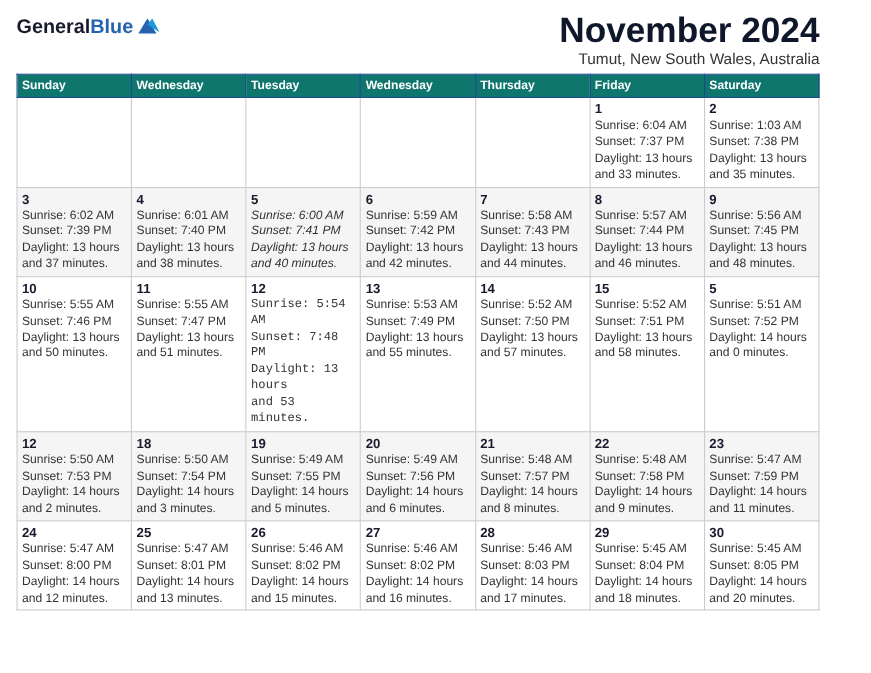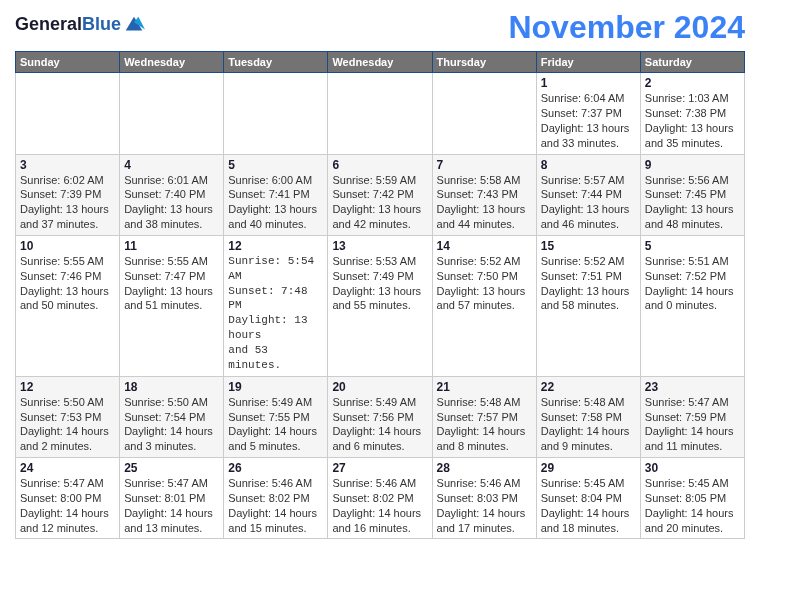--- a/index.html
+++ b/index.html
@@ -38,34 +38,34 @@
       width: 22px;
       height: 22px;
       margin-left: 2px;
     }
     .title-block {
       text-align: right;
     }
     .month-title {
       font-size: 32px;
       font-weight: bold;
-      color: #3b82f6;
+      color: #0f172a;
       line-height: 1.1;
     }
     .subtitle {
       font-size: 14px;
       color: #333;
     }
     table {
       width: 100%;
       border-collapse: collapse;
       table-layout: fixed;
     }
     thead th {
-      background-color: #737373;
+      background-color: #0f766e;
       color: #fff;
       font-size: 11px;
       font-weight: bold;
       padding: 4px 4px;
       text-align: left;
       border: 1px solid #1a4a8a;
     }
     tbody td {
       border: 1px solid #ccc;
       vertical-align: top;
@@ -105,20 +105,21 @@
           <span class="logo-text">General<span>Blue</span></span>
           <svg class="logo-icon" viewBox="0 0 40 40">
             <polygon points="20,5 35,30 5,30" fill="#2563b0"></polygon>
             <polygon points="28,5 40,28 20,15" fill="#1a9ad6"></polygon>
           </svg>
         </div>
       </div>
     </div>
     <div class="title-block">
       <div class="month-title">November 2024</div>
+      <div class="subtitle">Tumut, New South Wales, Australia</div>
     </div>
   </div>
 
   <table>
     <thead>
       <tr id="header-row">
           <th>Sunday</th>
           <th>Wednesday</th>
           <th>Tuesday</th>
           <th>Wednesday</th>
@@ -159,21 +160,21 @@
           </td>
           <td>
             <span class="day-num">4</span>
             <div class="day-detail" style="white-space: pre-line;">Sunrise: 6:01 AM
 Sunset: 7:40 PM
 Daylight: 13 hours
 and 38 minutes.</div>
           </td>
           <td>
             <span class="day-num">5</span>
-            <div class="day-detail" style="white-space: pre-line;">Sunrise: 6:00 AM
+            <div class="day-detail" style="white-space: pre-line; font-style: italic;">Sunrise: 6:00 AM
 Sunset: 7:41 PM
 Daylight: 13 hours
 and 40 minutes.</div>
           </td>
           <td>
             <span class="day-num">6</span>
             <div class="day-detail" style="white-space: pre-line;">Sunrise: 5:59 AM
 Sunset: 7:42 PM
 Daylight: 13 hours
 and 42 minutes.</div>

